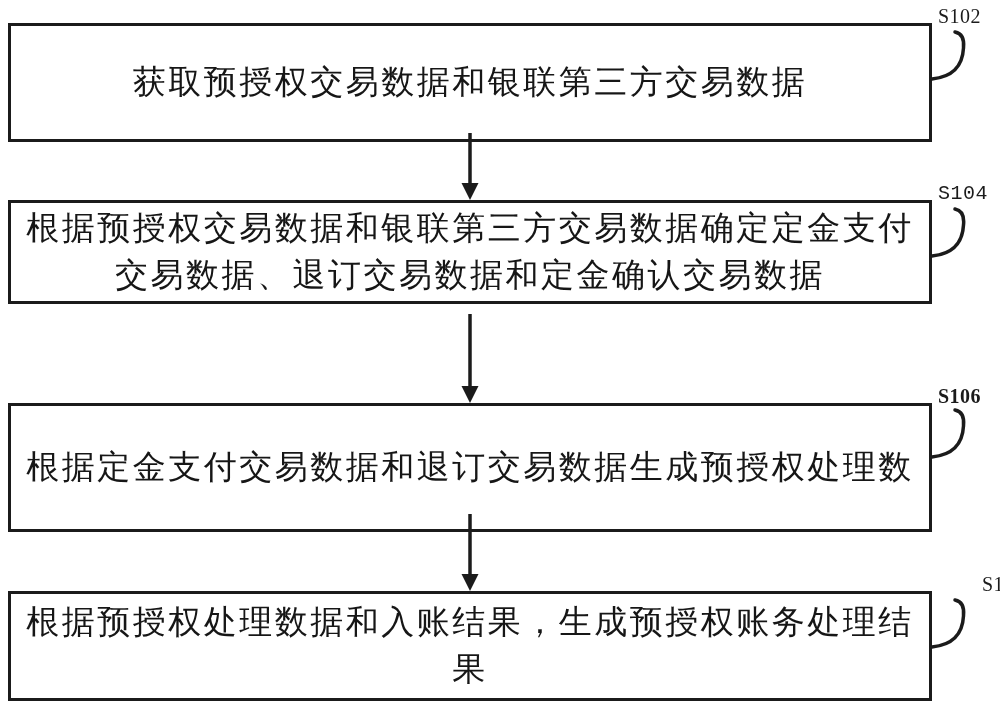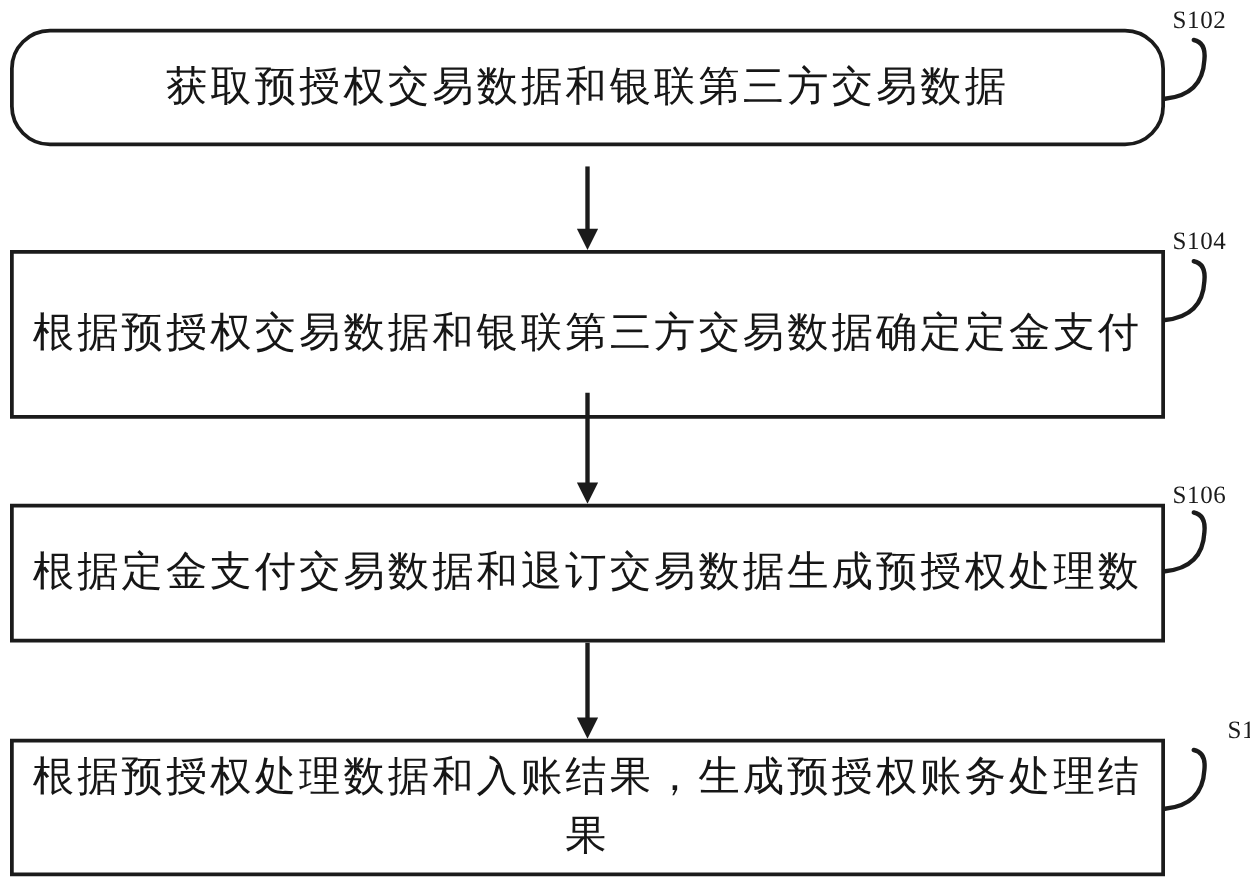--- a/index.html
+++ b/index.html
@@ -24,37 +24,37 @@
     background: #ffffff;
     display: flex;
     flex-direction: column;
     justify-content: center;
     text-align: center;
     font-size: 33px;
     line-height: 47px;
     letter-spacing: 2.5px;
     color: #161616;
   }
-  .box-1 { top: 23px;  height: 94px; border-radius: 32px; }
-  .box-2 { top: 200px; height: 135px; }
-  .box-3 { top: 403px; height: 111px; }
+  .box-1 { top: 23px;  height: 119px; }
+  .box-2 { top: 200px; height: 104px; }
+  .box-3 { top: 403px; height: 129px; }
   .box-4 { top: 591px; height: 110px; }
 
   .step-label {
     position: absolute;
     left: 938px;
     width: 60px;
     font-size: 20px;
     color: #1b1b1b;
     letter-spacing: 0.5px;
     white-space: nowrap;
   }
   .label-1 { top: 5px;   }
-  .label-2 { top: 182px; }
-  .label-3 { top: 385px; }
+  .label-2 { top: 182px; font-family: Liberation Mono, monospace; }
+  .label-3 { top: 385px; font-weight: bold; }
   .label-4 { top: 573px; margin-left: 44px; }
 
   .hook {
     position: absolute;
     left: 926px;
     width: 44px;
     height: 60px;
   }
   .hook-1 { top: 29px;  }
   .hook-2 { top: 206px; }
@@ -83,20 +83,21 @@
     <path d="M 29 3 Q 39 5 37.5 19 Q 36 47 6 50" fill="none" stroke="#1b1b1b" stroke-width="3.5" stroke-linecap="round"></path>
   </svg>
 
   <svg class="arrow arrow-1" width="34" height="68" viewBox="0 0 34 68">
     <line x1="17" y1="0" x2="17" y2="52" stroke="#1b1b1b" stroke-width="3.5"></line>
     <polygon points="8.5,50 25.5,50 17,67" fill="#1b1b1b"></polygon>
   </svg>
 
   <div class="step-box box-2">
     <div>根据预授权交易数据和银联第三方交易数据确定定金支付</div>
+    <div>交易数据、退订交易数据和定金确认交易数据</div>
   </div>
   <div class="step-label label-2">S104</div>
   <svg class="hook hook-2" width="44" height="60" viewBox="0 0 44 60">
     <path d="M 29 3 Q 39 5 37.5 19 Q 36 47 6 50" fill="none" stroke="#1b1b1b" stroke-width="3.5" stroke-linecap="round"></path>
   </svg>
 
   <svg class="arrow arrow-2" width="34" height="90" viewBox="0 0 34 90">
     <line x1="17" y1="0" x2="17" y2="74" stroke="#1b1b1b" stroke-width="3.5"></line>
     <polygon points="8.5,72 25.5,72 17,89" fill="#1b1b1b"></polygon>
   </svg>

